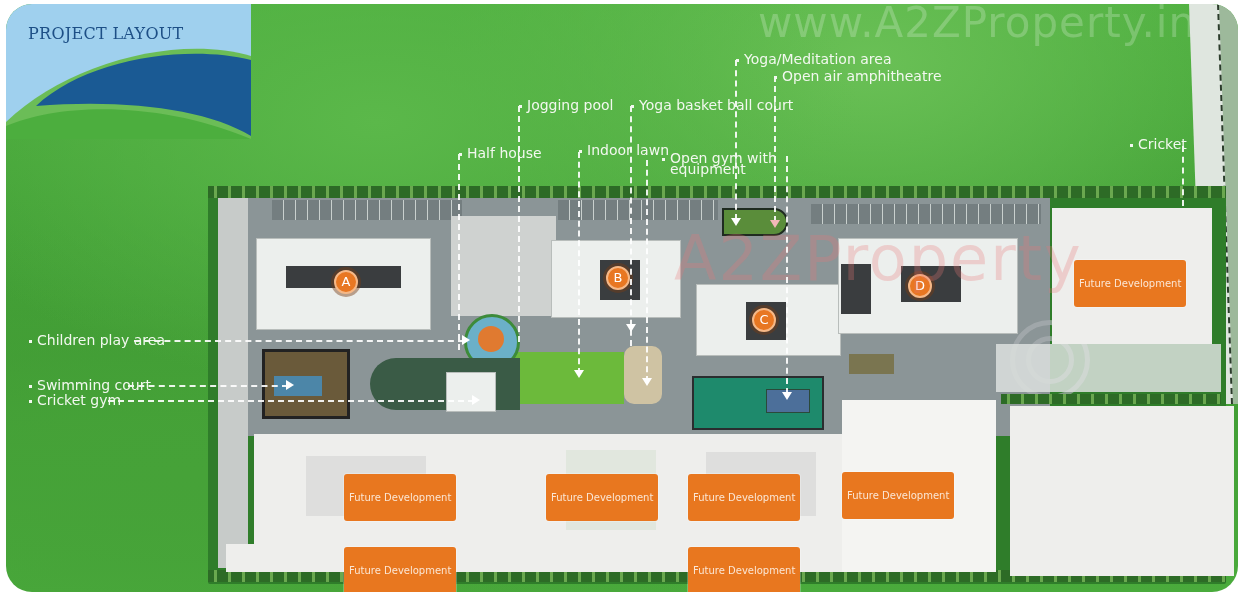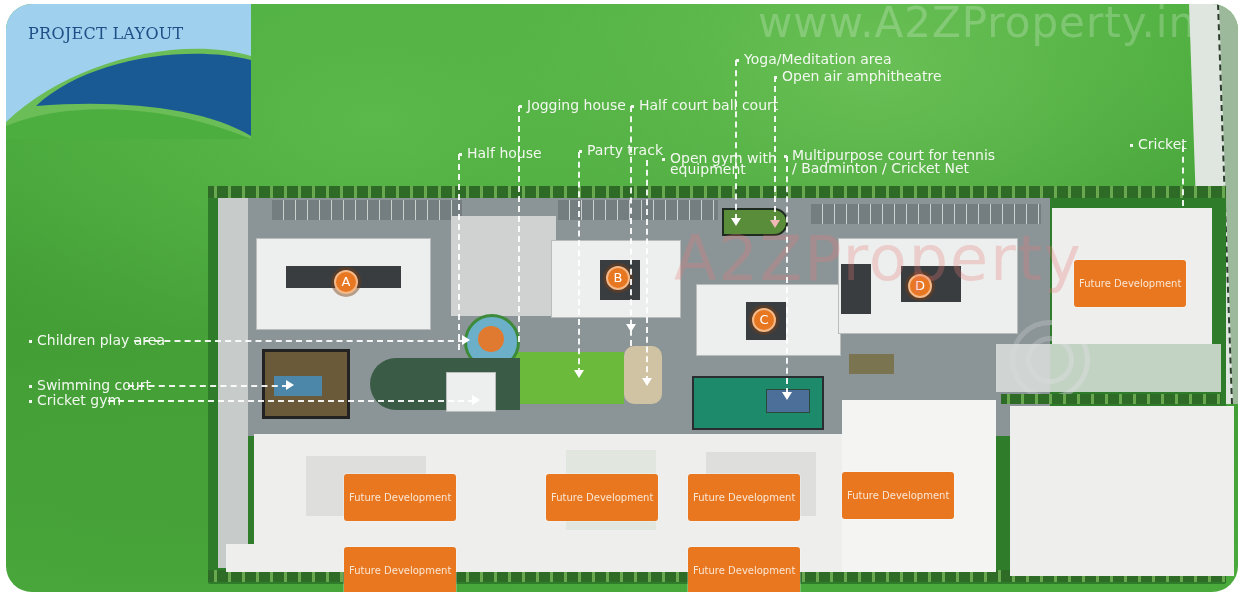--- a/index.html
+++ b/index.html
@@ -180,23 +180,22 @@
 
   <div class="hline" style="left:128px; top:336px; width:330px;"></div>
   <div class="arrow-right" style="left:456px; top:331px;"></div>
   <div class="hline" style="left:122px; top:381px; width:160px;"></div>
   <div class="arrow-right" style="left:280px; top:376px;"></div>
   <div class="hline" style="left:102px; top:396px; width:366px;"></div>
   <div class="arrow-right" style="left:466px; top:391px;"></div>
 
   <div class="lbl" style="left:730px; top:50px;"><span class="dot"></span><span>Yoga/Meditation area</span></div>
   <div class="lbl" style="left:768px; top:67px;"><span class="dot"></span><span>Open air amphitheatre</span></div>
-  <div class="lbl" style="left:513px; top:96px;"><span class="dot"></span><span>Jogging house</span></div>
-  <div class="lbl" style="left:625px; top:96px;"><span class="dot"></span><span>Half court ball court</span></div>
+  <div class="lbl" style="left:513px; top:96px;"><span class="dot"></span><span>Jogging pool</span></div>
+  <div class="lbl" style="left:625px; top:96px;"><span class="dot"></span><span>Yoga basket ball court</span></div>
   <div class="lbl" style="left:453px; top:144px;"><span class="dot"></span><span>Half house</span></div>
-  <div class="lbl" style="left:573px; top:141px;"><span class="dot"></span><span>Party track</span></div>
+  <div class="lbl" style="left:573px; top:141px;"><span class="dot"></span><span>Indoor lawn</span></div>
   <div class="lbl" style="left:650px; top:149px;margin-left:6px;"><span class="dot"></span><span>Open gym with</span><br><span style="margin-left:8px;">equipment</span></div>
-  <div class="lbl" style="left:778px; top:145px; line-height:13px;"><span class="dot"></span><span>Multipurpose court for tennis</span><br><span style="margin-left:8px;">/ Badminton / Cricket Net</span></div>
   <div class="lbl" style="left:1124px; top:135px;"><span class="dot"></span><span>Cricket</span></div>
   <div class="lbl" style="left:23px; top:331px;"><span class="dot"></span><span>Children play area</span></div>
   <div class="lbl" style="left:23px; top:376px;"><span class="dot"></span><span>Swimming court</span></div>
   <div class="lbl" style="left:23px; top:391px;"><span class="dot"></span><span>Cricket gym</span></div>
 </div>
 
 </body></html>

